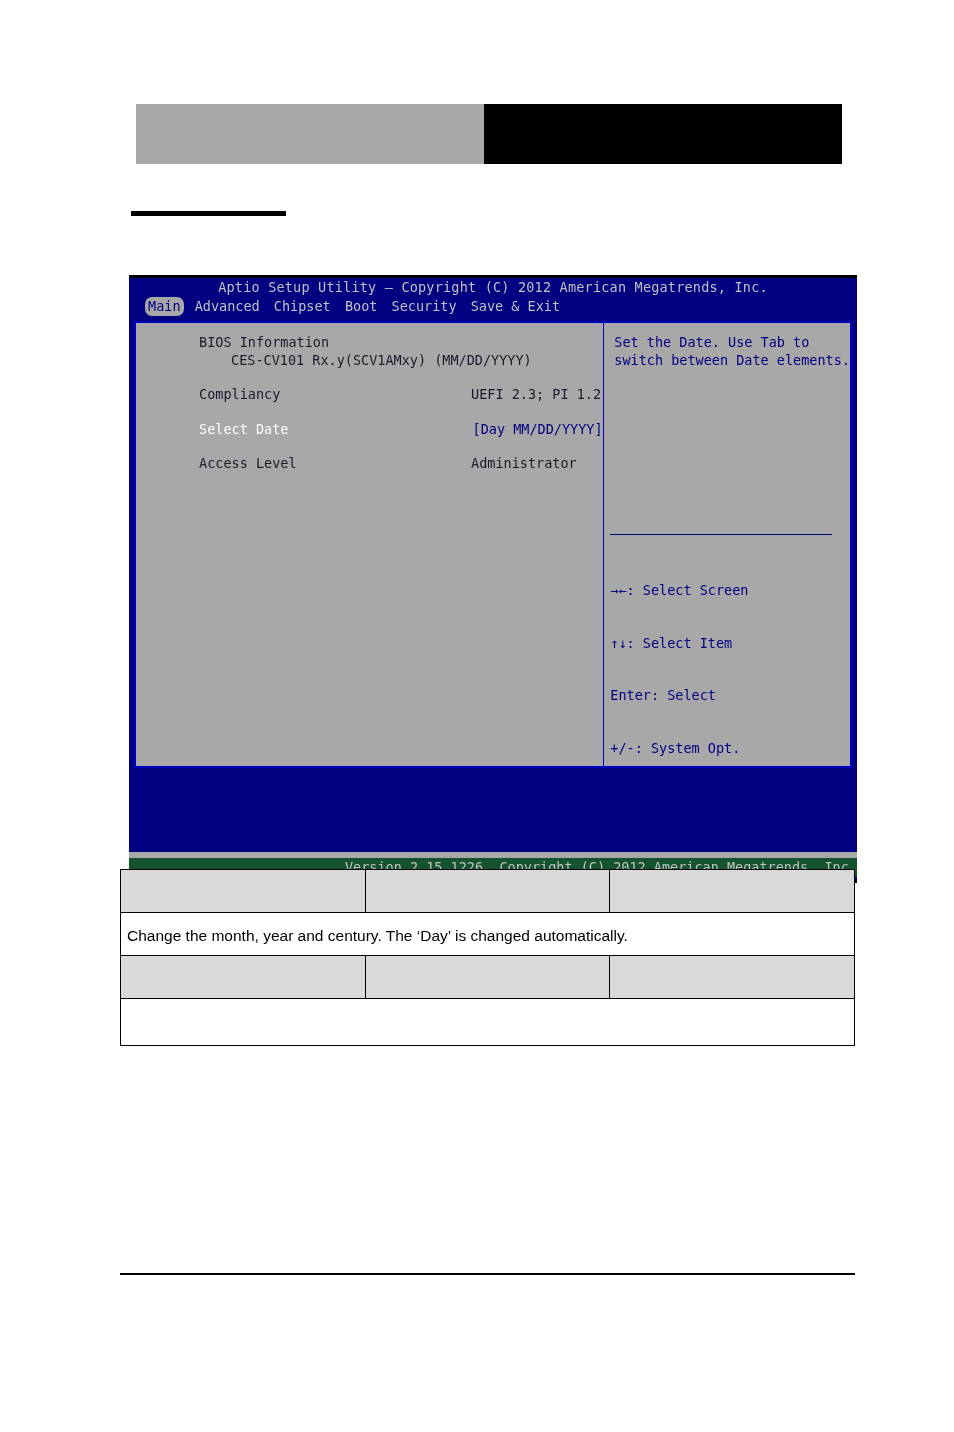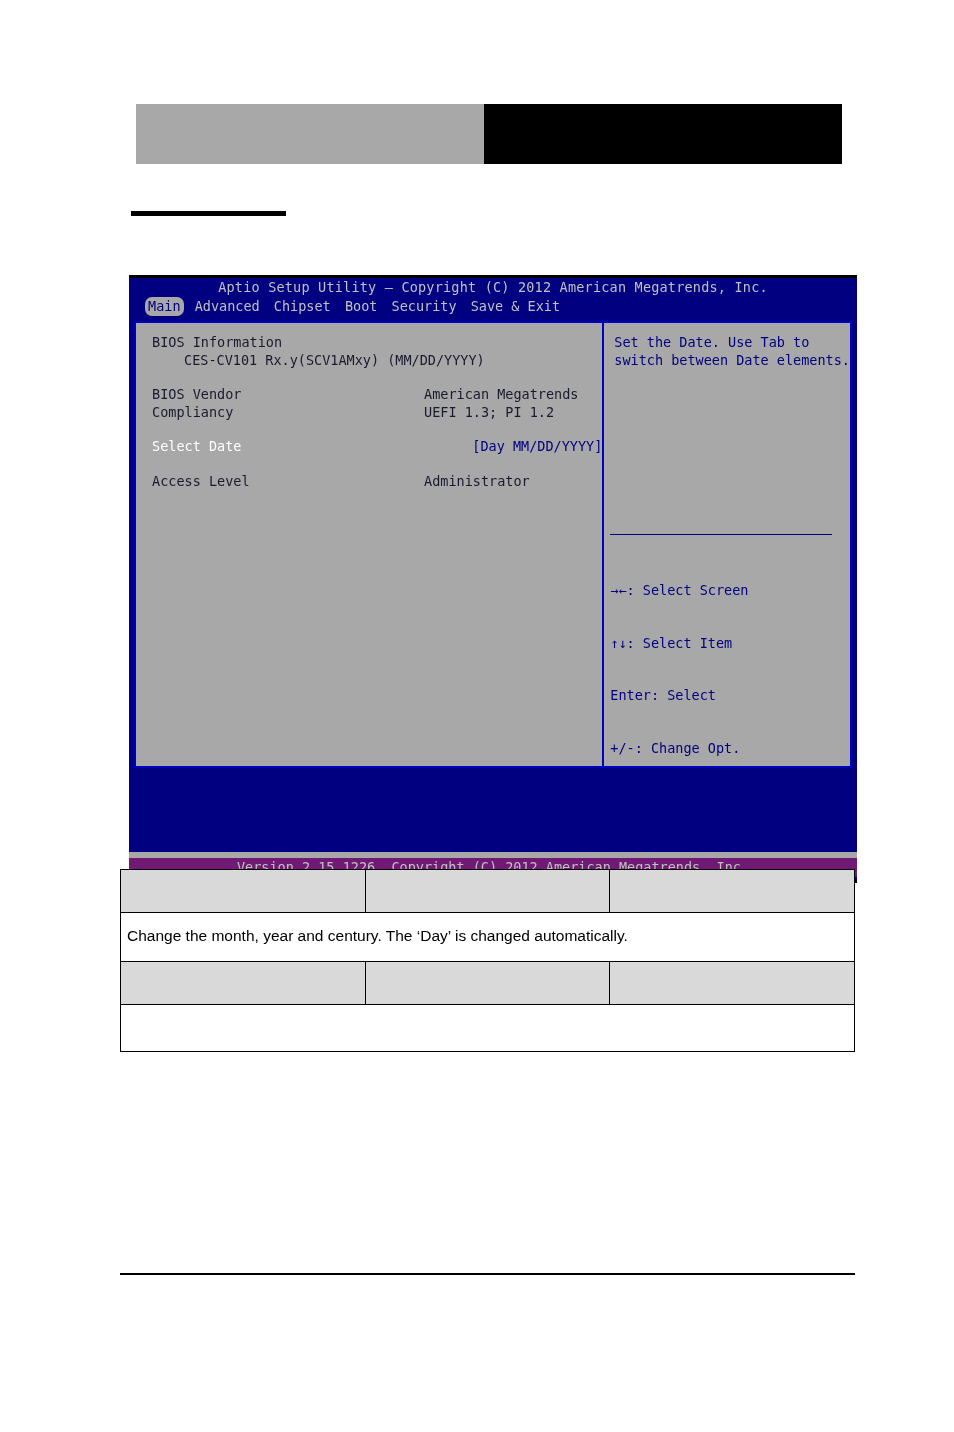--- a/index.html
+++ b/index.html
@@ -86,20 +86,21 @@
   .bios-body {
     position: absolute;
     left: 5px;
     top: 43px;
     width: 718px;
     height: 447px;
     background: #a8a8a8;
     border: 2px solid #0000c0;
     box-sizing: border-box;
     display: flex;
+    padding-left: 47px;
   }
   .bios-left {
     width: 478px;
     box-sizing: border-box;
     padding: 11px 0 0 16px;
     position: relative;
   }
   .bios-divider {
     width: 2px;
     background: #0000c0;
@@ -156,24 +157,24 @@
     white-space: pre;
   }
 
   .bios-footer {
     position: absolute;
     left: 0;
     bottom: 3px;
     width: 100%;
     height: 19px;
     line-height: 19px;
-    background: #701a75;
+    background: #14532d;
     color: #c0c0c0;
     font-size: 13.5px;
-    text-align: center;
+    text-align: right;
     white-space: nowrap;
   }
   .bios-gap {
     position: absolute;
     left: 0;
     bottom: 22px;
     width: 100%;
     height: 6px;
     background: #a8a8a8;
   }
@@ -189,21 +190,21 @@
   }
   .desc-table td {
     border: 1px solid #000000;
     padding: 0;
     height: 42px;
   }
   .desc-table td.gray { background: #d9d9d9; }
   .desc-table td.white { background: #ffffff; }
   .desc-table td.text {
     background: #ffffff;
-    padding: 4px 6px 6px 6px;
+    padding: 4px 6px 0 6px;
     font-size: 15.5px;
     color: #000000;
     height: 38px;
     vertical-align: middle;
   }
   .desc-table tr.tall td { height: 46px; }
 
   .footer-rule {
     position: absolute;
     left: 120px;
@@ -231,26 +232,22 @@
   <div class="bios-body">
 
     <div class="bios-left">
 
       <div class="line dark">BIOS Information</div>
       <div class="line dark" style="padding-left:32px;">CES-CV101 Rx.y(SCV1AMxy) (MM/DD/YYYY)</div>
 
       <div class="spacer-sm"></div>
 
       <div class="row">
-        <span class="k c-dark">BIOS Vendor</span>
-        <span class="v c-dark">American Megatrends</span>
-      </div>
-      <div class="row">
         <span class="k c-dark">Compliancy</span>
-        <span class="v c-dark">UEFI 1.3; PI 1.2</span>
+        <span class="v c-dark">UEFI 2.3; PI 1.2</span>
       </div>
 
       <div class="spacer-sm"></div>
 
       <div class="row">
         <span class="k c-white">Select Date</span>
         <span class="v c-blue">[Day MM/DD/YYYY]</span>
       </div>
 
       <div class="spacer-sm"></div>
@@ -267,21 +264,21 @@
     <div class="bios-right">
       <div class="help-text">Set the Date. Use Tab to</div>
       <div class="help-text">switch between Date elements.</div>
 
       <div class="help-rule"></div>
 
       <div class="keys">
         <div><span>→←:</span> <span>Select Screen</span></div>
         <div><span>↑↓:</span> <span>Select Item</span></div>
         <div><span>Enter:</span> <span>Select</span></div>
-        <div><span>+/-:</span> <span>Change Opt.</span></div>
+        <div><span>+/-:</span> <span>System Opt.</span></div>
         <div><span>F1:</span> <span>General Help</span></div>
         <div><span>F2:</span> <span>Previous Values</span></div>
         <div><span>F3:</span> <span>Optimized Defaults</span></div>
         <div><span>F4:</span> <span>Save &amp; Exit</span></div>
         <div><span>ESC:</span> <span>Exit</span></div>
       </div>
     </div>
 
   </div>
 

